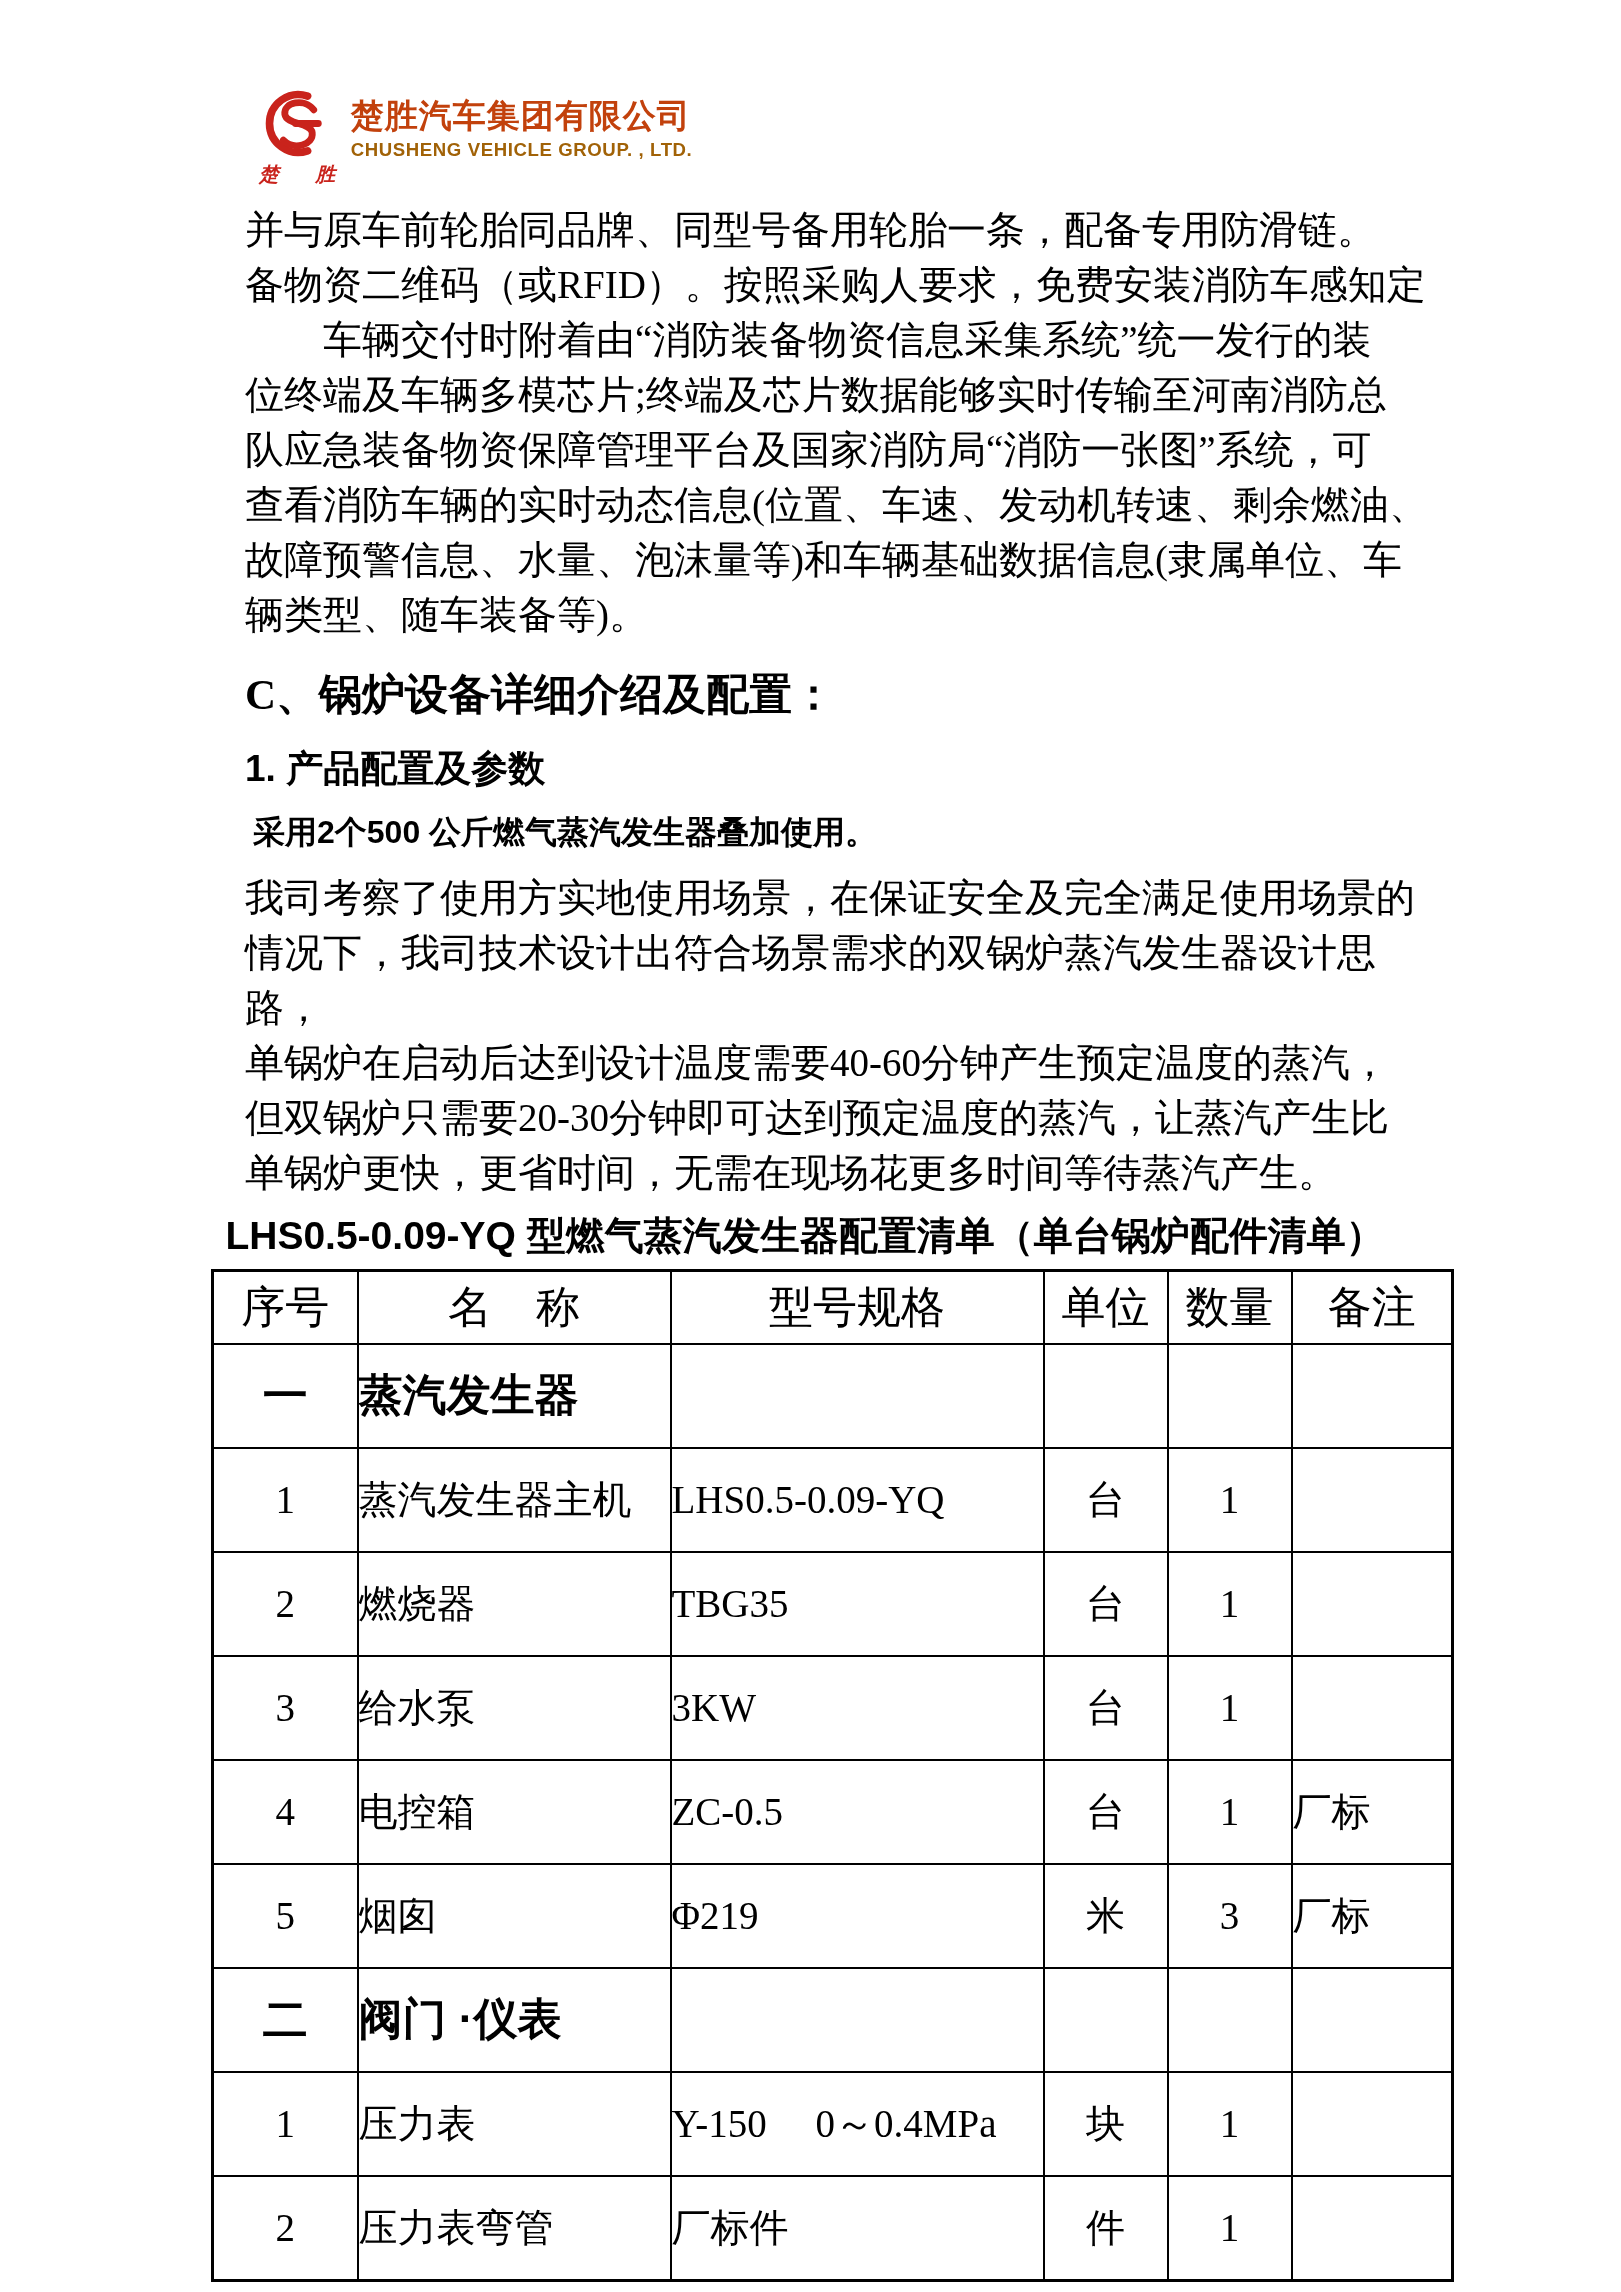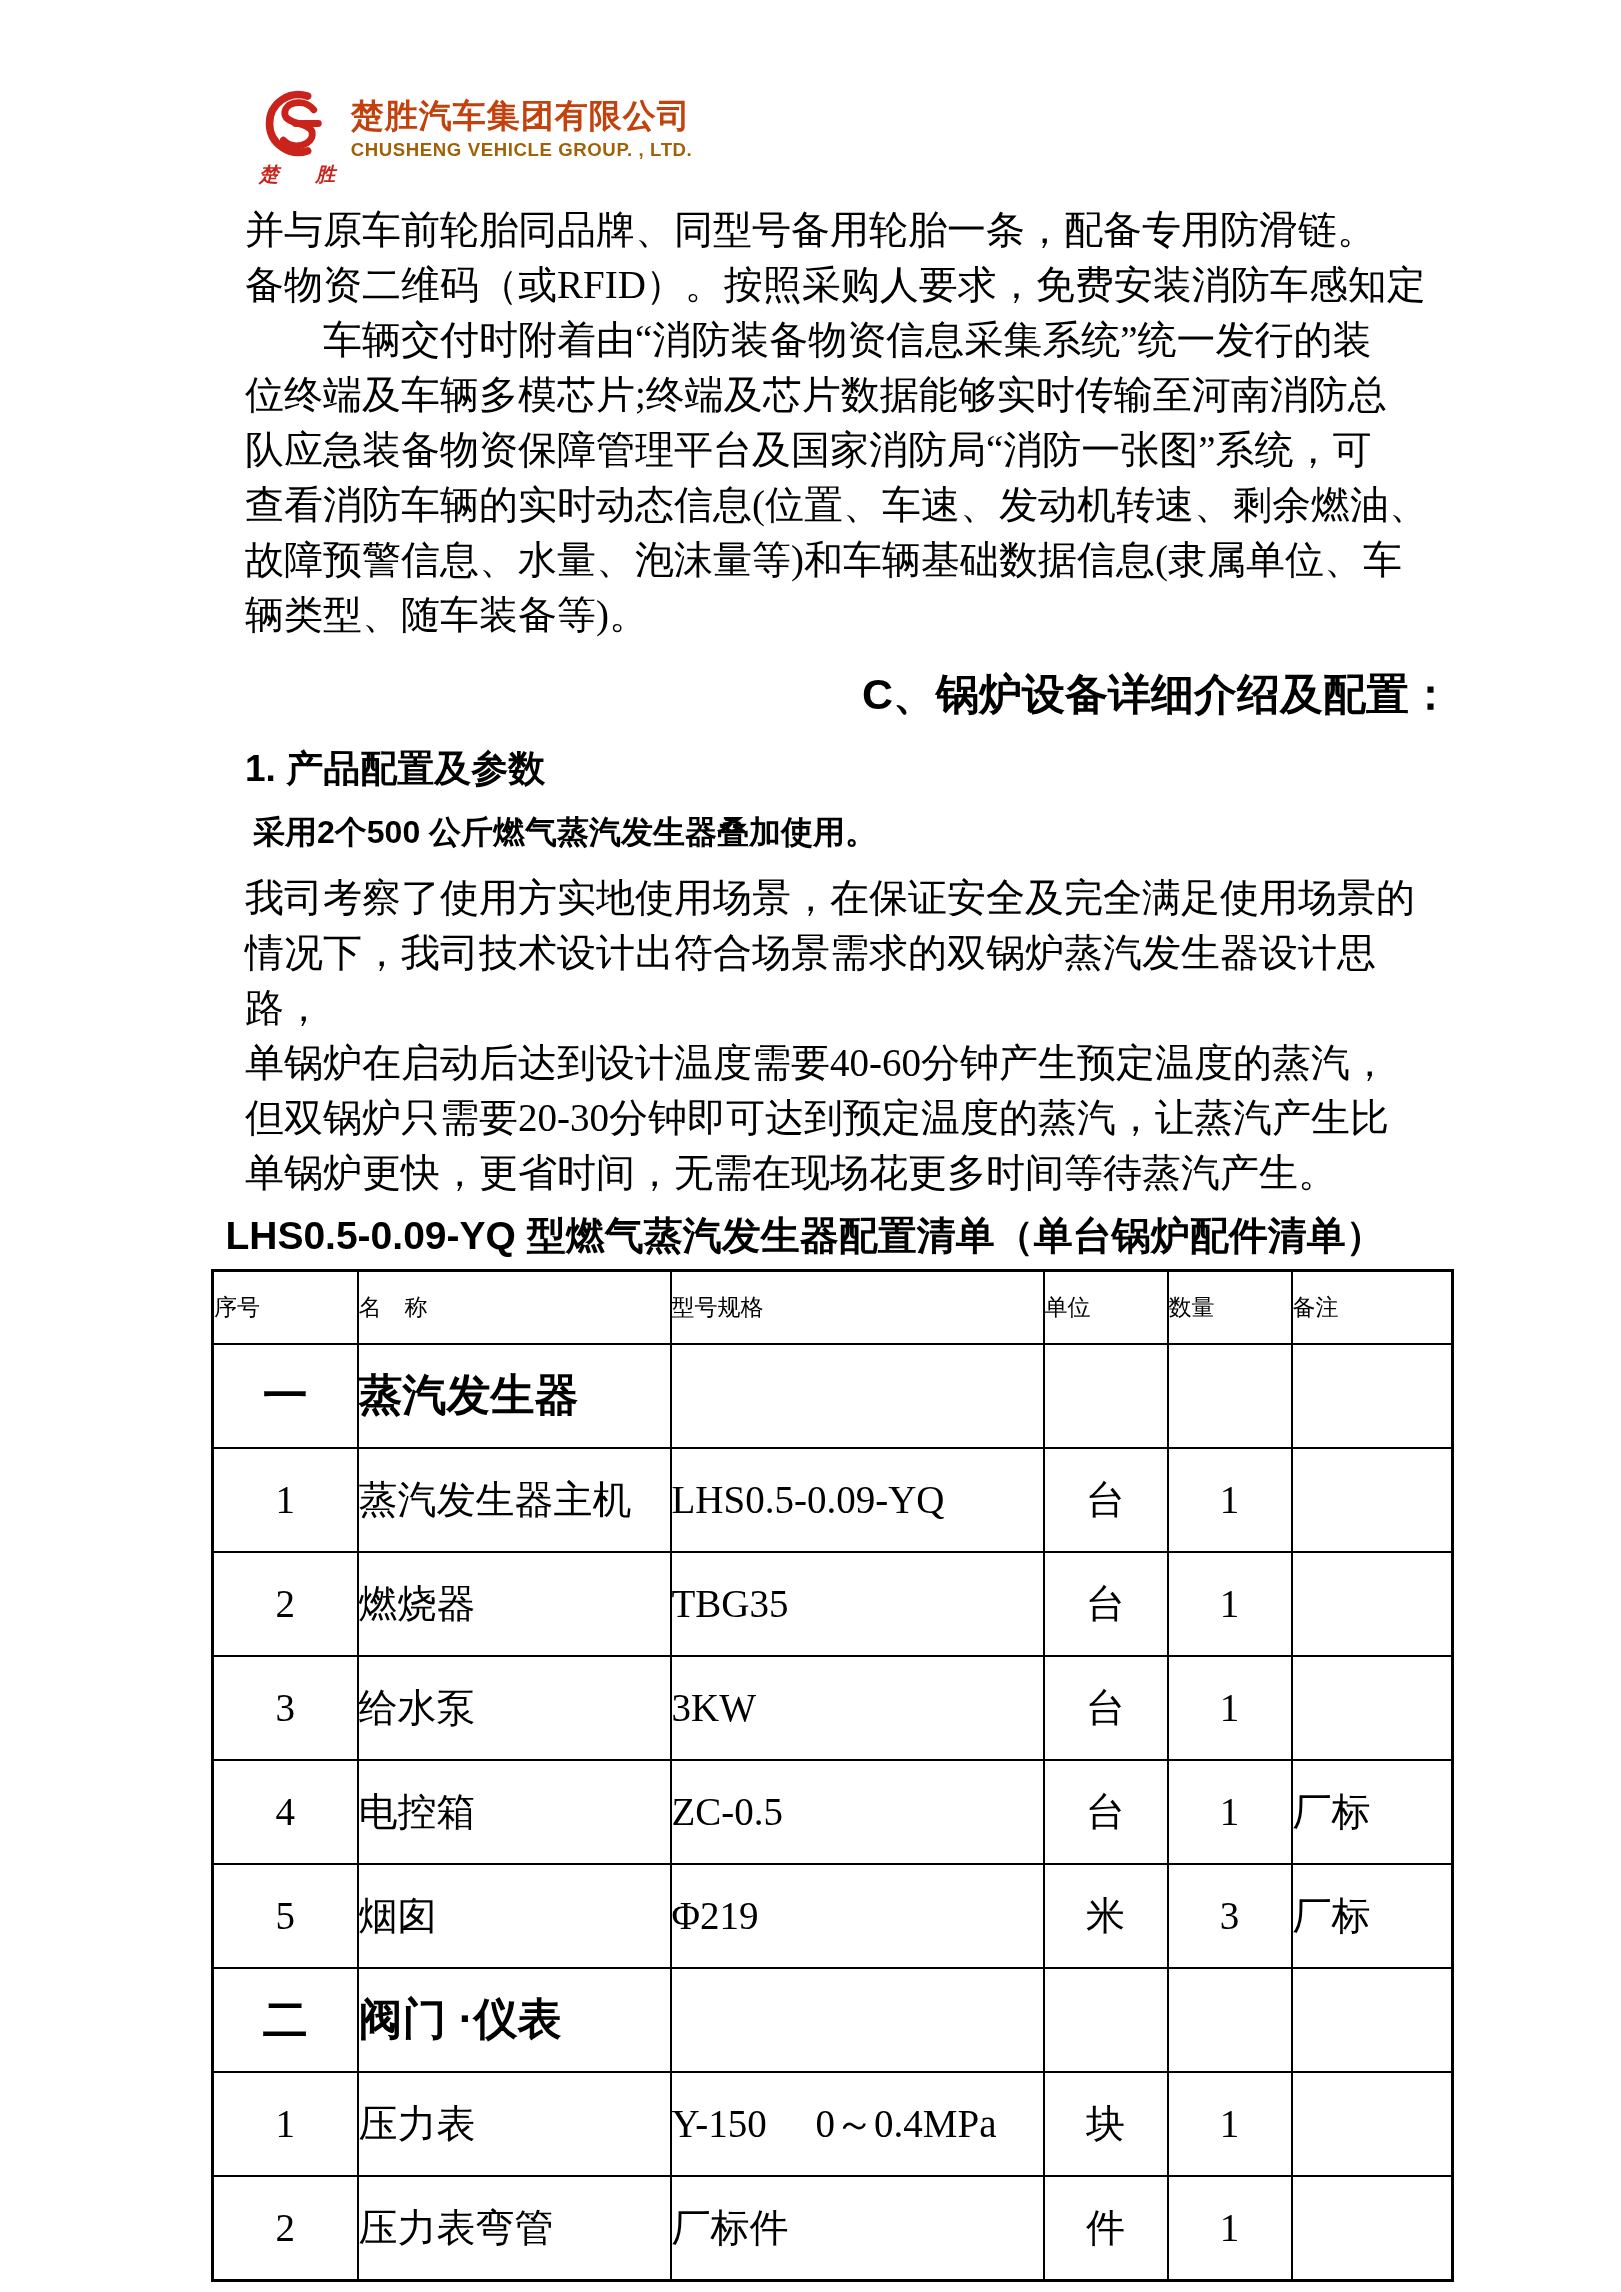--- a/index.html
+++ b/index.html
@@ -38,24 +38,23 @@
     line-height:25.5px;margin-top:2px;
   }
   
   .main{
     position:absolute;left:245px;top:202px;width:1207px;
   }
   .para{font-size:39px;line-height:55px;}
   .para .line{min-height:55px;}
   .para .line.indent{text-indent:78px;}
   .heading-c{
-    font-family:Liberation Sans, sans-serif;
+    font-family:Liberation Serif, serif;
     font-size:43px;line-height:61px;font-weight:bold;
     margin:21.6px 0 0 0;
-    text-align:right;
   }
   .heading-1{
     font-family:"Liberation Sans","DejaVu Sans",sans-serif;
     font-size:37px;line-height:53px;font-weight:bold;
     margin:17.6px 0 0 0;
   }
   .subtitle{
     font-family:"Liberation Sans","DejaVu Sans",sans-serif;
     font-size:32px;line-height:59px;font-weight:bold;
     margin:8px;
@@ -73,22 +72,22 @@
     width:1241px;margin:5.9px 0 0 -34px;
     border:3.9px solid #000;
   }
   table.config th,table.config td{
     border:2px solid #000;
     vertical-align:middle;
     overflow:hidden;
     padding:0;
   }
   table.config thead th{
-    height:71px;font-weight:normal;font-size:23px;
-    border-bottom:2.9px solid #000;text-align:left;
+    height:71px;font-weight:normal;font-size:44px;
+    border-bottom:2.9px solid #000;text-align:center;
   }
   table.config tbody td{height:102px;font-size:39px;}
   td.c-no,td.c-unit,td.c-qty{text-align:center;}
   td.c-name{padding-left:54px;}
   td.c-spec{padding-left:27.4px;white-space:pre-wrap;}
   td.c-note{padding-left:29px;}
   tr.section-row td.c-no{
     font-family:"Liberation Sans","DejaVu Sans",sans-serif;
     font-weight:bold;font-size:45px;
   }

